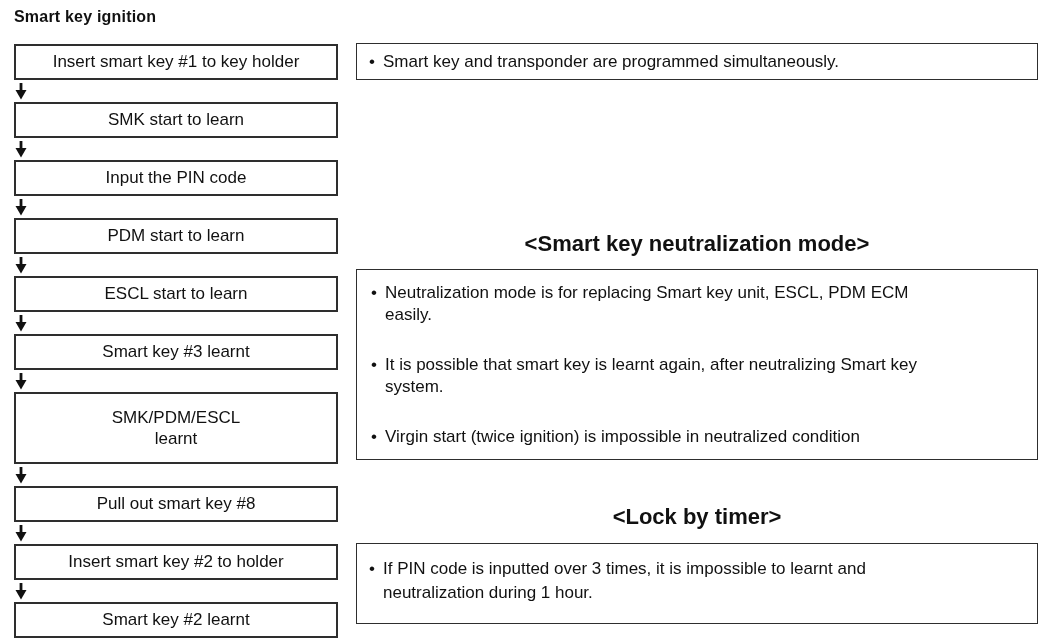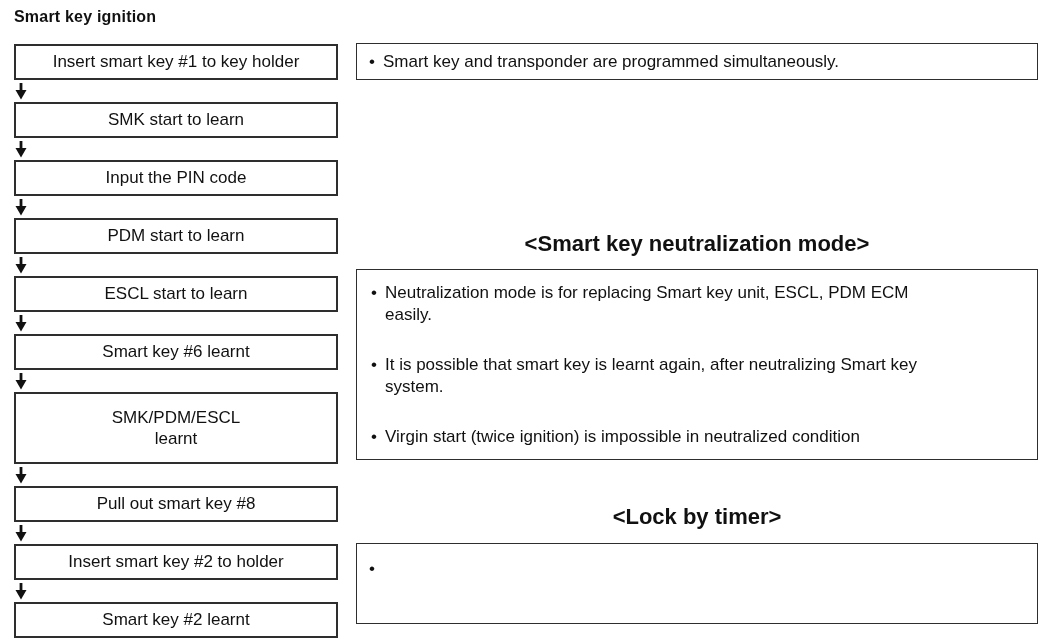--- a/index.html
+++ b/index.html
@@ -144,21 +144,21 @@
         <polygon points="1.5,7 12.5,7 7,16.5" fill="#111"></polygon>
       </svg>
     </div>
   <div class="fbox">ESCL start to learn</div>
   <div class="arrow">
       <svg width="14" height="17" viewBox="0 0 14 17">
         <rect x="5.6" y="0" width="2.8" height="9" fill="#111"></rect>
         <polygon points="1.5,7 12.5,7 7,16.5" fill="#111"></polygon>
       </svg>
     </div>
-  <div class="fbox">Smart key #6 learnt</div>
+  <div class="fbox">Smart key #3 learnt</div>
   <div class="arrow">
       <svg width="14" height="17" viewBox="0 0 14 17">
         <rect x="5.6" y="0" width="2.8" height="9" fill="#111"></rect>
         <polygon points="1.5,7 12.5,7 7,16.5" fill="#111"></polygon>
       </svg>
     </div>
   <div class="fbox tall">SMK/PDM/ESCL
 learnt</div>
   <div class="arrow">
       <svg width="14" height="17" viewBox="0 0 14 17">
@@ -207,14 +207,16 @@
     <span class="bdot">•</span>
     <span class="btext">Virgin start (twice ignition) is impossible in neutralized condition</span>
   </div>
 </div>
 
 <div class="subheading lock">&lt;Lock by timer&gt;</div>
 
 <div class="note-box note-lock">
   <div class="bullet-item">
     <span class="bdot">•</span>
+    <span class="btext">If PIN code is inputted over 3 times, it is impossible to learnt and
+neutralization during 1 hour.</span>
   </div>
 </div>
 
 </body></html>

